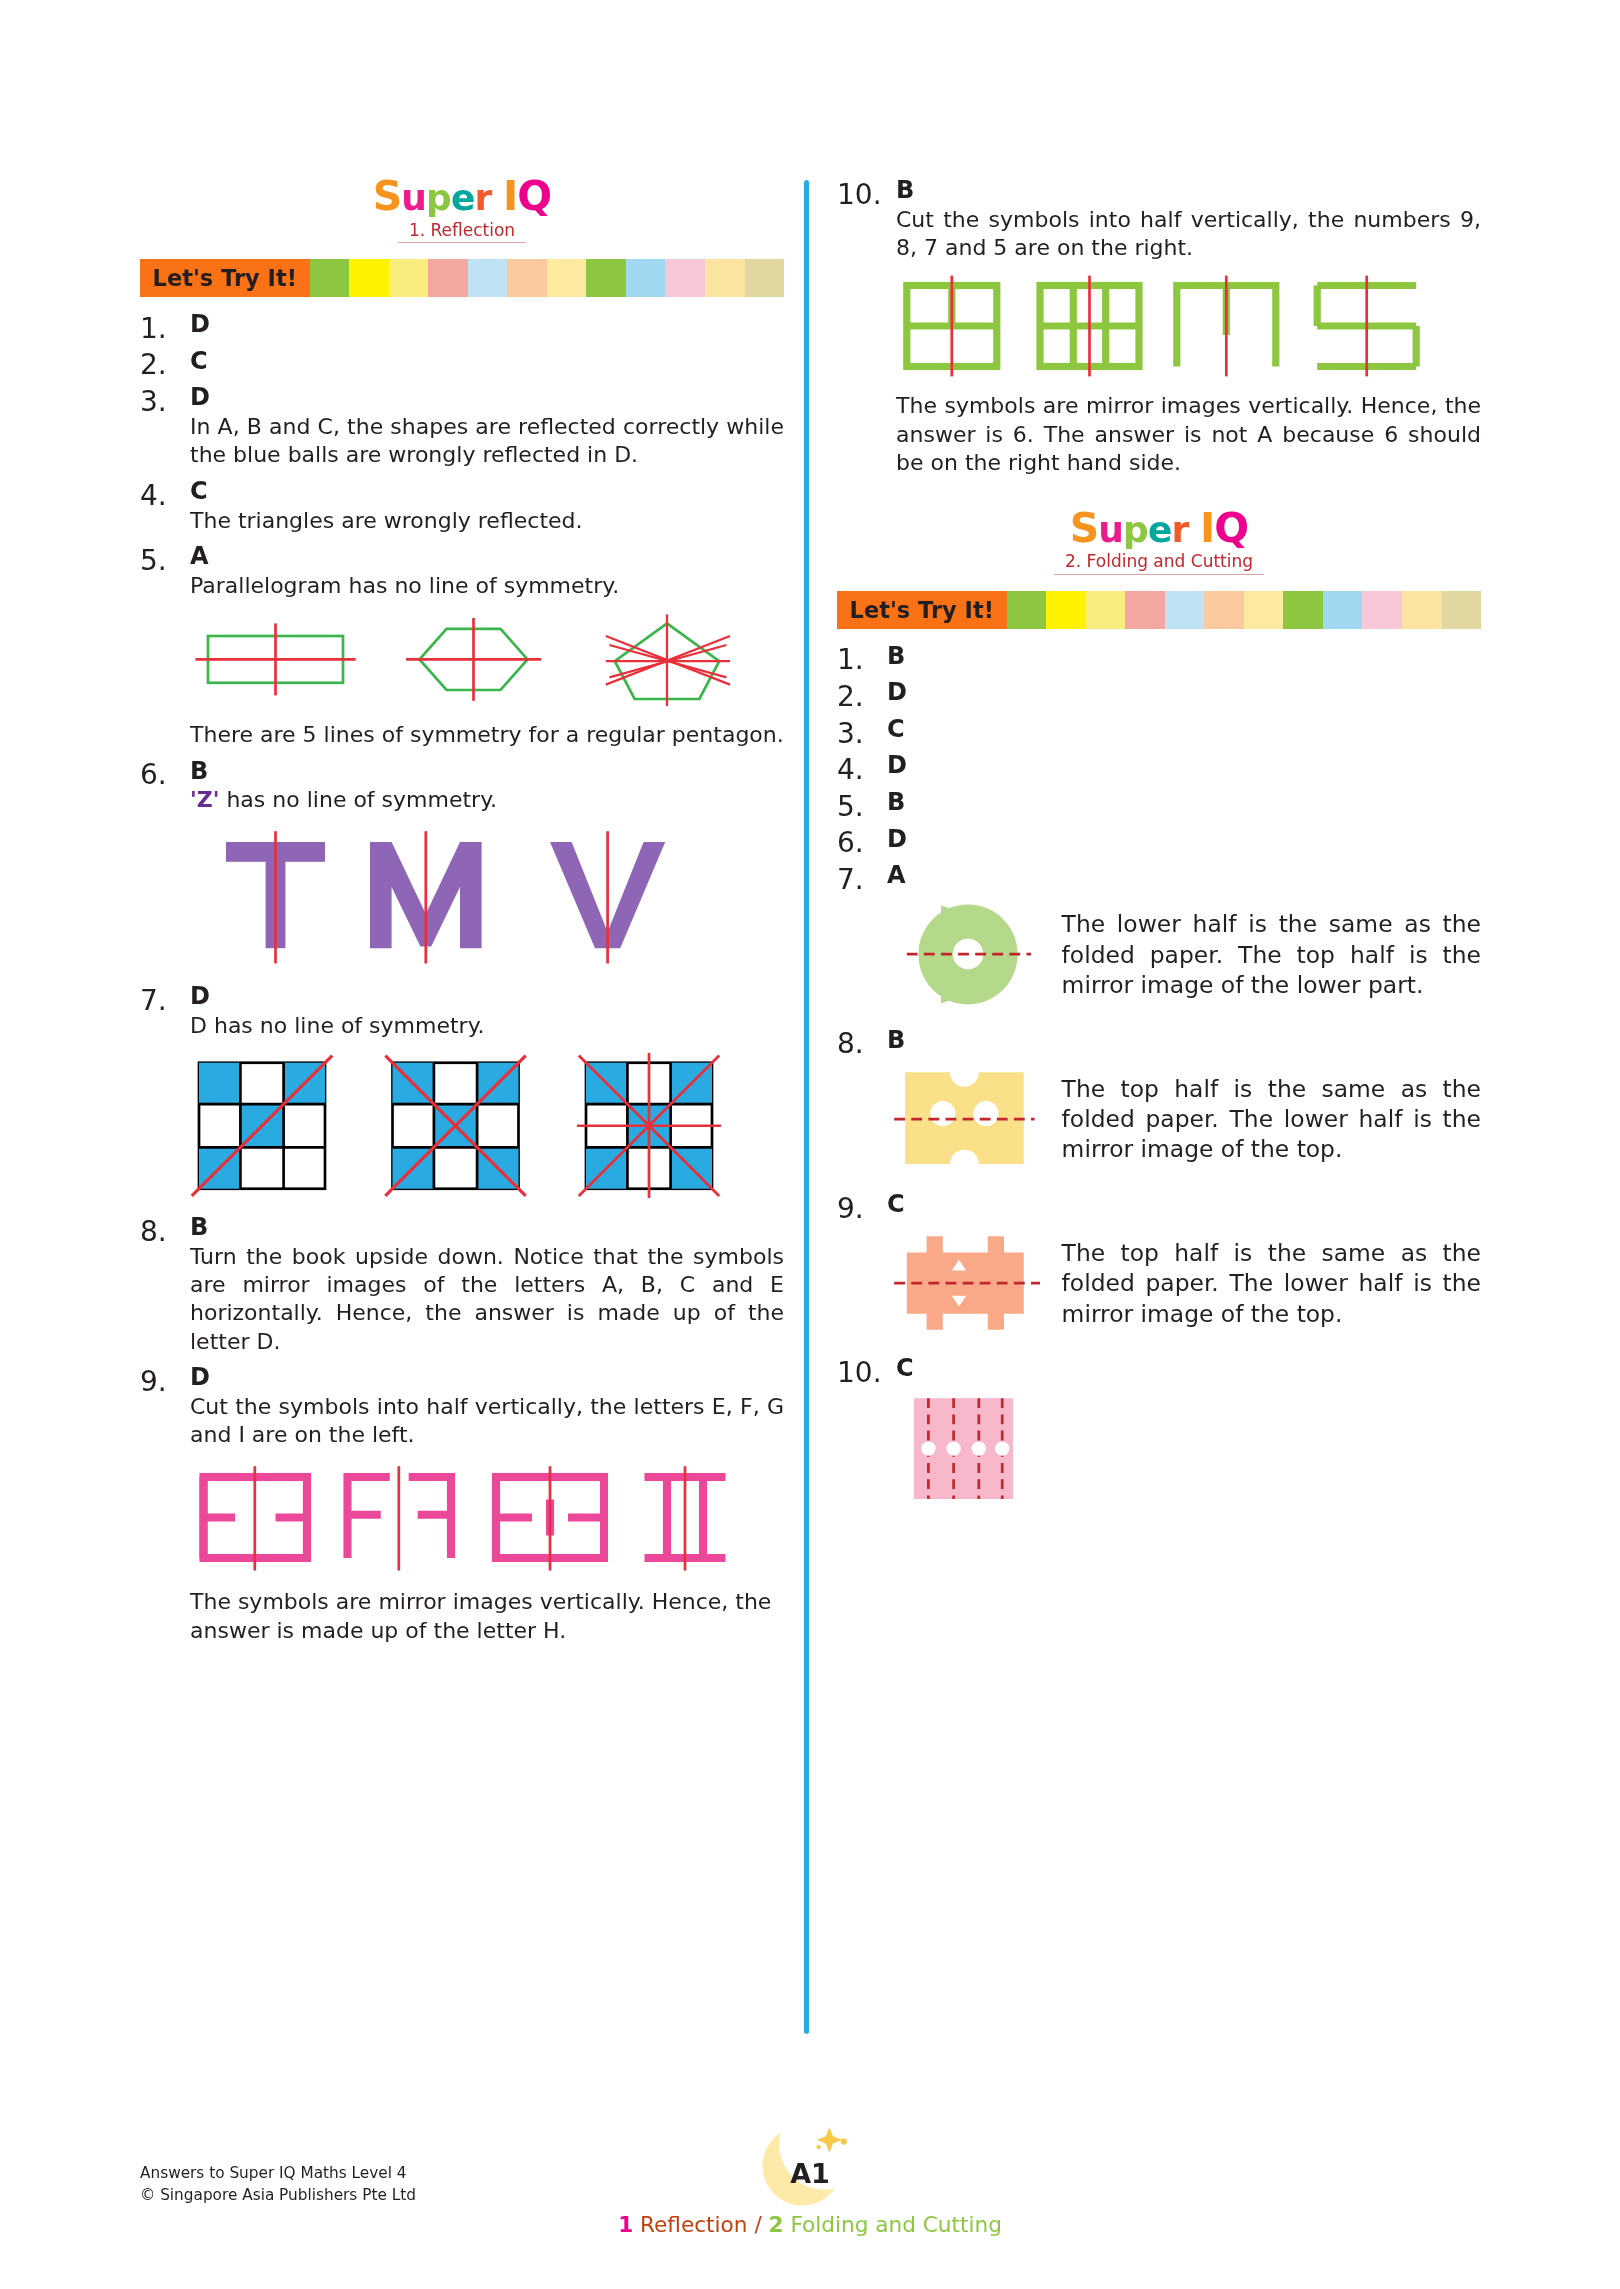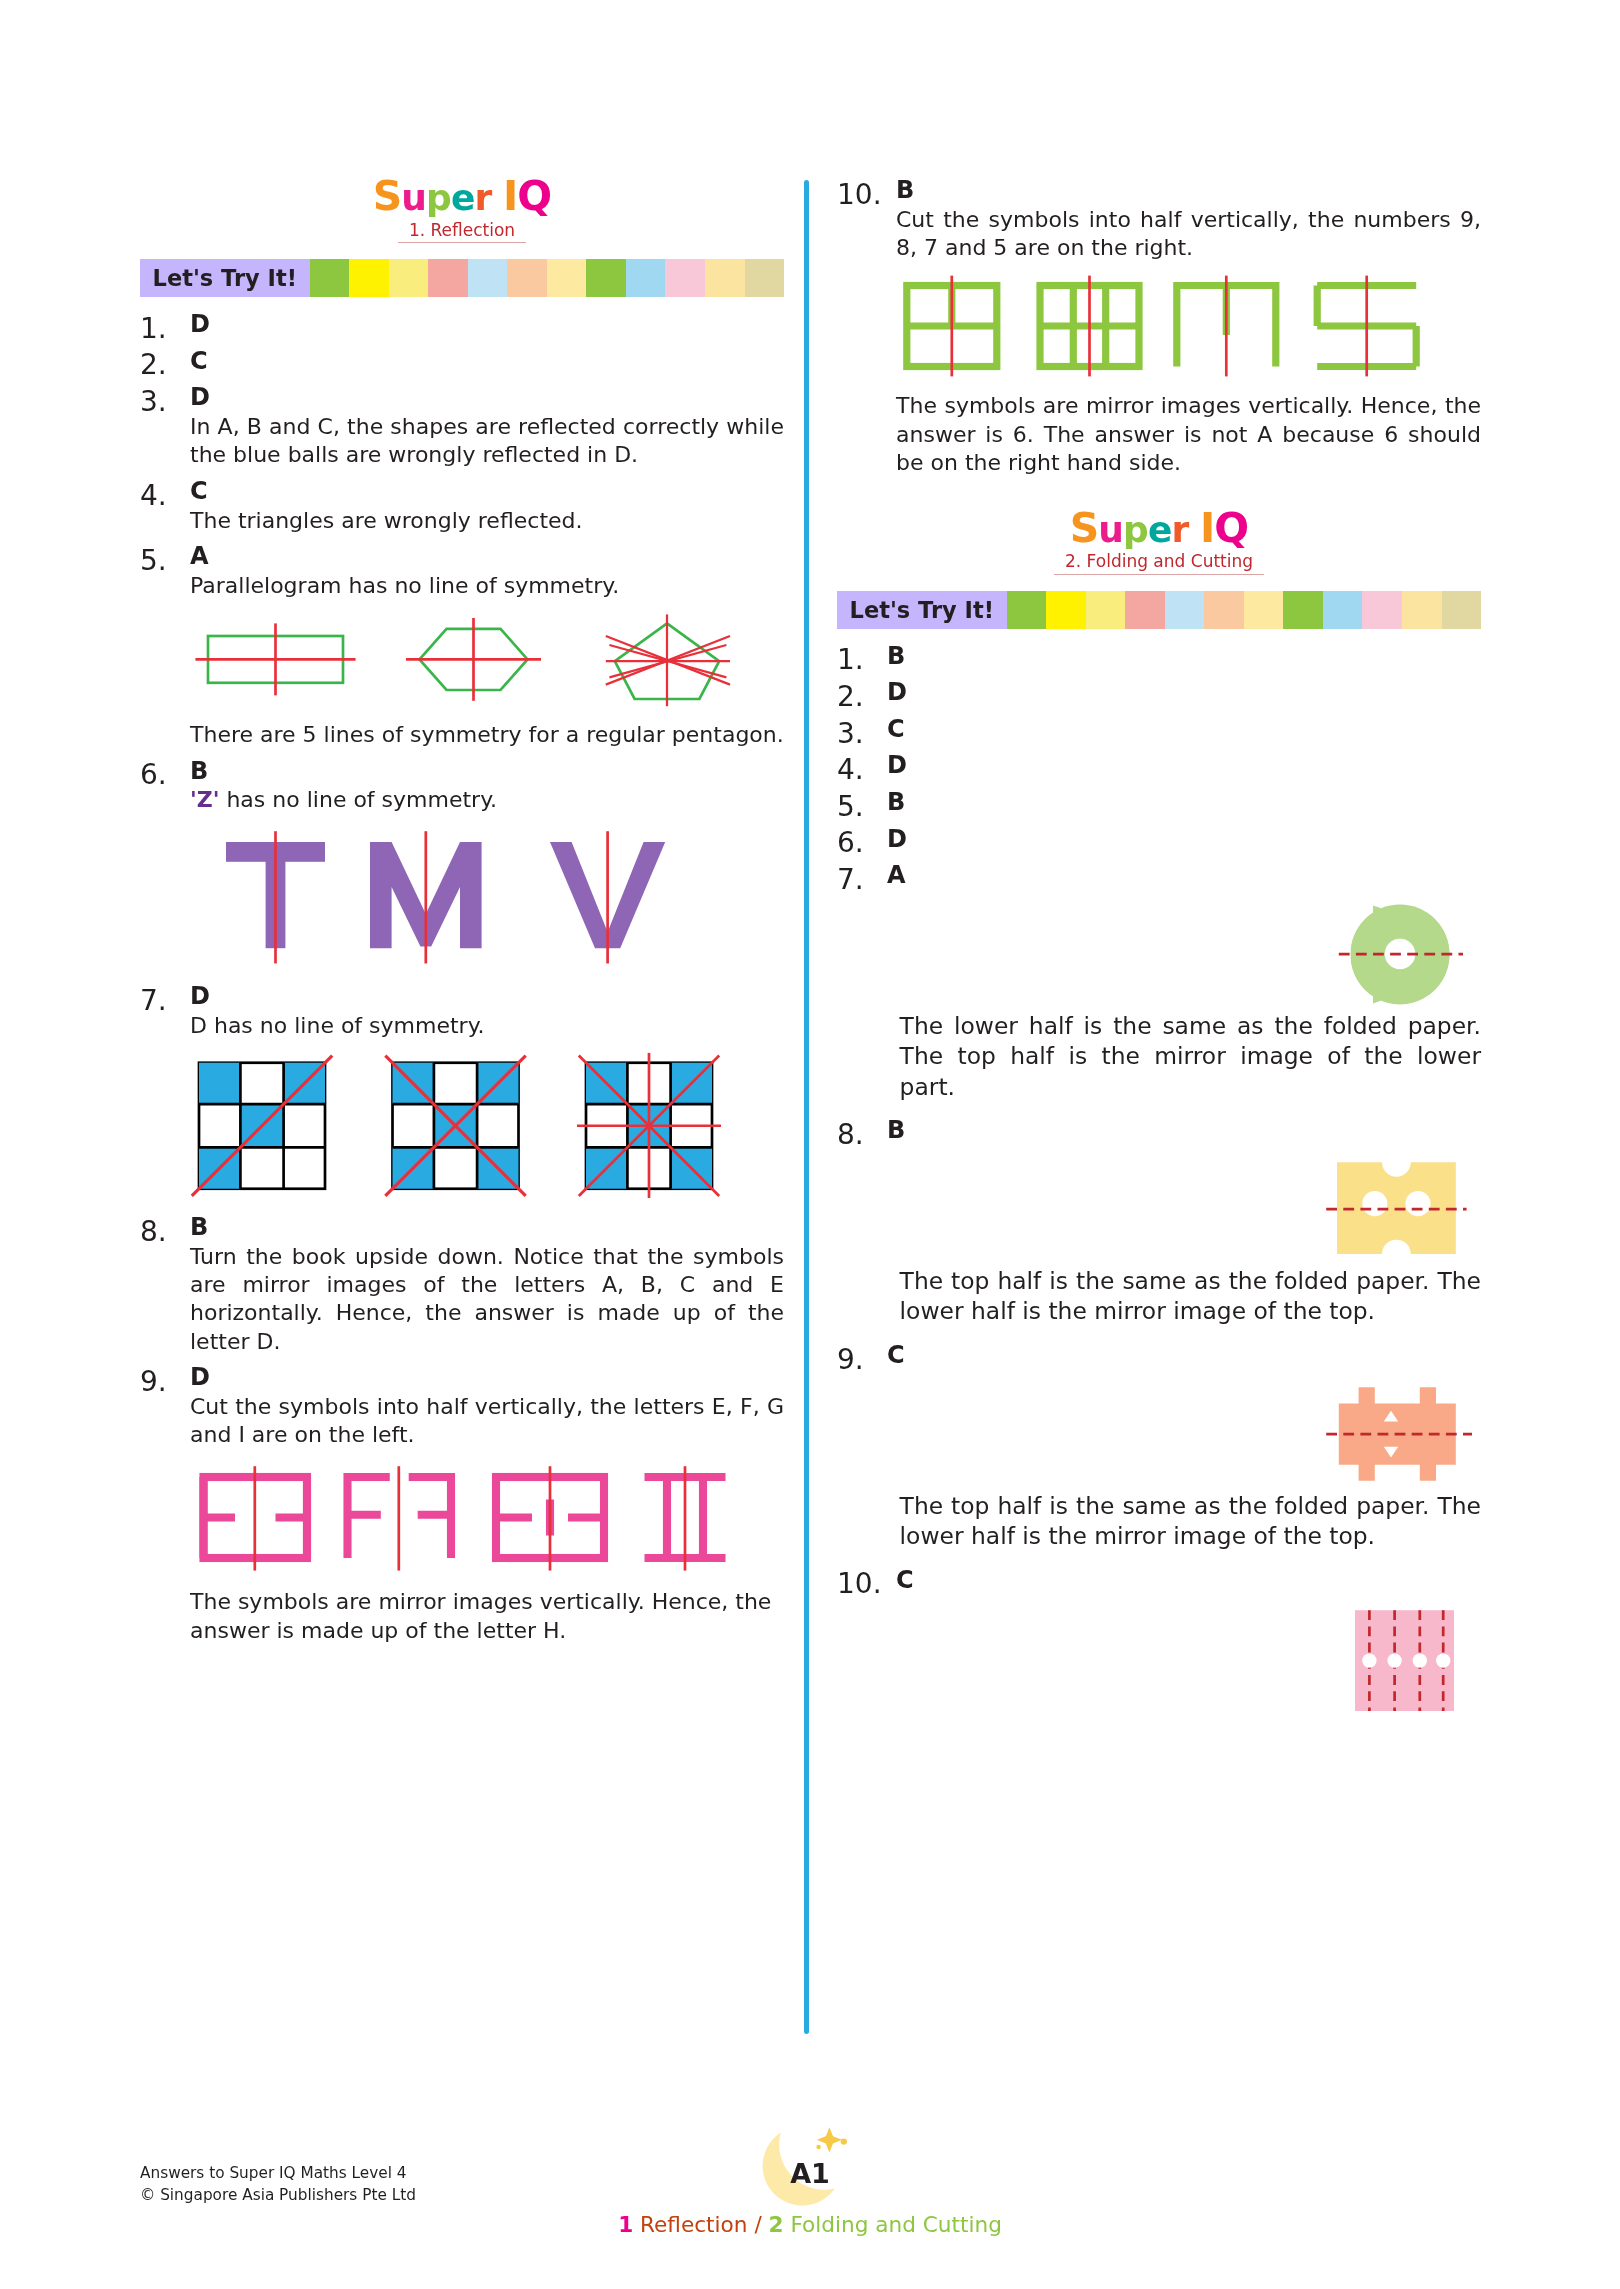--- a/index.html
+++ b/index.html
@@ -73,21 +73,21 @@
 
   
   .banner {
     position: relative;
     height: 38px;
     margin-bottom: 12.6px;
     display: flex;
     align-items: stretch;
   }
   .banner-label {
-    background: #c4b5fd;
+    background: #f97316;
     color: #231f20;
     font-weight: bold;
     font-size: 22.5px;
     display: flex;
     align-items: center;
     padding: 0 12.6px;
     z-index: 2;
   }
   .banner-strips {
     flex: 1;
@@ -130,21 +130,21 @@
     color: #662d91;
     font-weight: bold;
   }
 
   
   .figrow {
     display: flex;
     align-items: center;
     margin: 9px 0 12.6px 0;
   }
-  .figrow.withtext { align-items: flex-end; flex-direction: column; }
+  .figrow.withtext { align-items: center; }
   .figtext {
     font-size: 23.4px;
     line-height: 1.29;
     text-align: justify;
     flex: 1;
     padding-left: 12.6px;
   }
 
   svg { display: block; }
 

